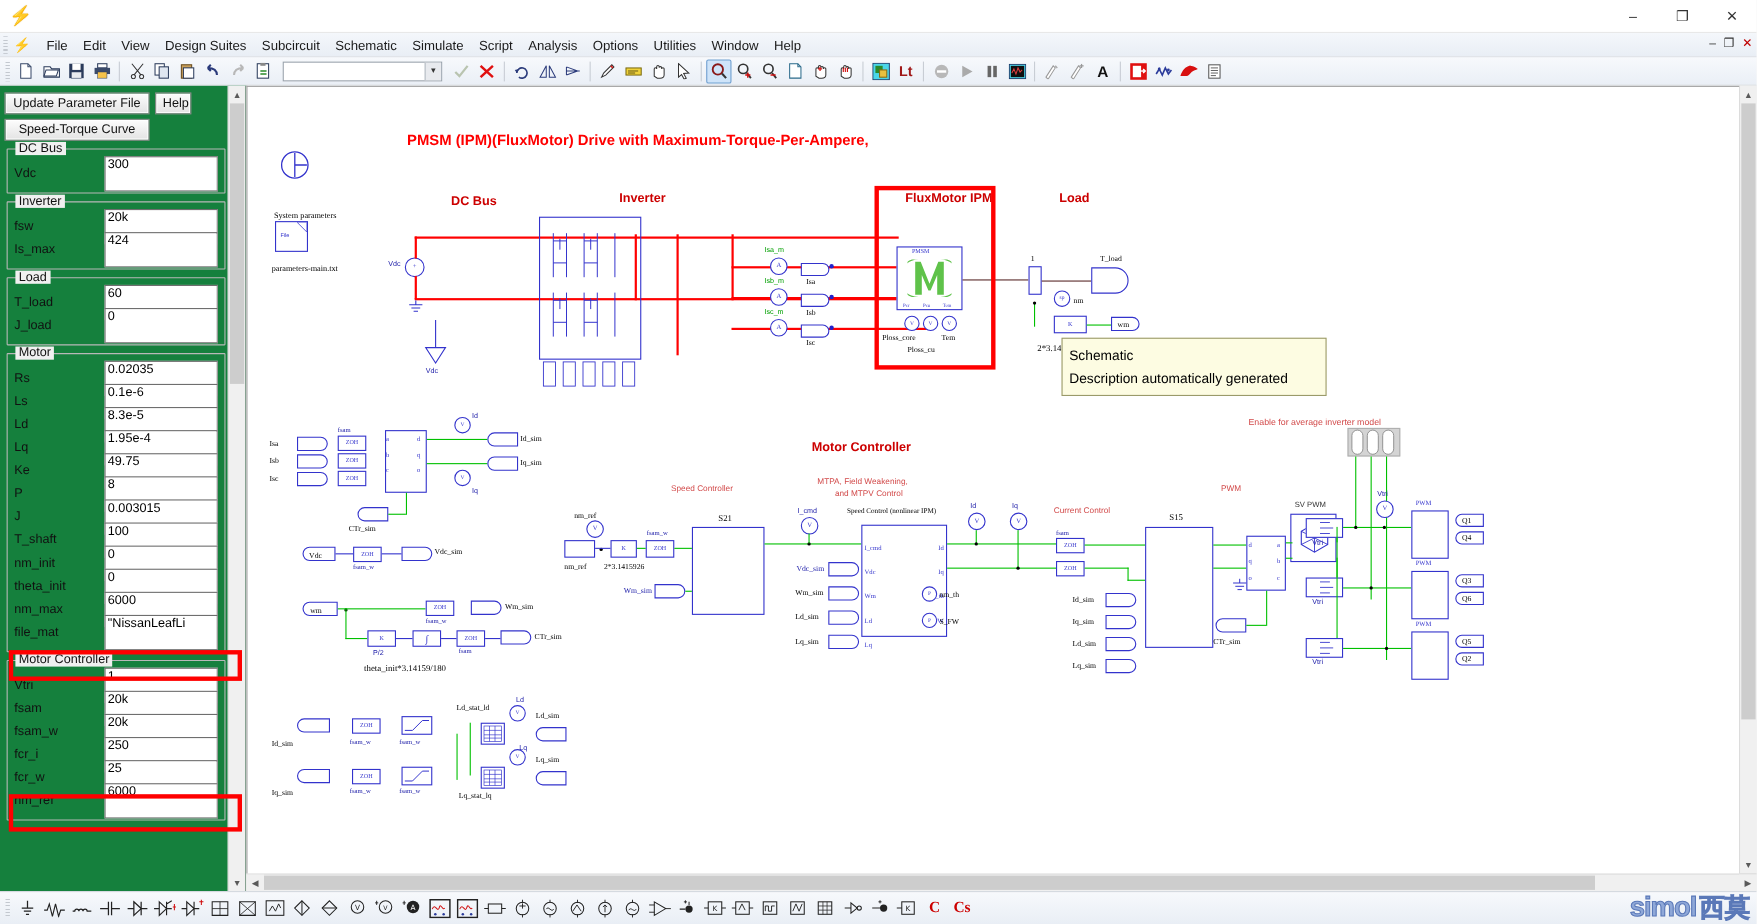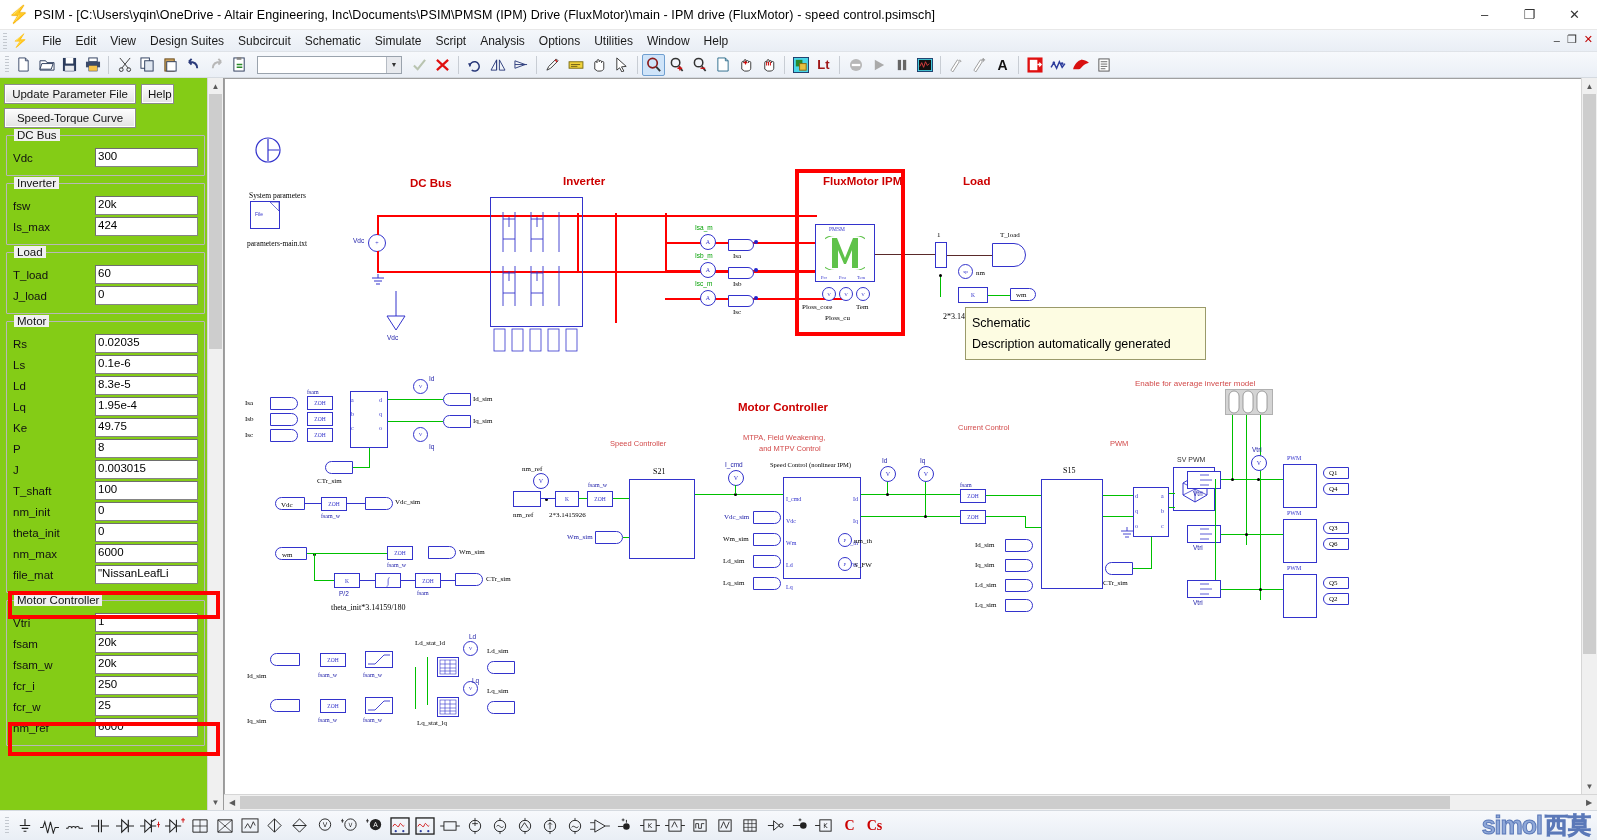--- a/index.html
+++ b/index.html
@@ -109,21 +109,21 @@
 
   
   .body {
     flex: 1; display: flex; min-height: 0;
     background: #f0f0f0;
   }
 
   
   .leftpanel {
     width: 224px; flex: 0 0 224px;
-    background: #84cc16;
+    background: #15803d;
     border-right: 1px solid #9a9a9a;
     position: relative;
     display: flex; flex-direction: column;
     overflow: hidden;
   }
   .lp-inner {
     flex: 1; position: relative;
     padding: 6px 0 0 4px;
     overflow: hidden;
   }
@@ -153,21 +153,21 @@
   }
   .row {
     display: flex; align-items: center;
     height: 21px; margin-bottom: 0px;
   }
   .row .rlabel {
     width: 82px; font-size: 11.5px; color: #111;
     white-space: nowrap;
   }
   .row .rfield {
-    flex: 1; height: 19px;
+    flex: 1; height: 32px;
     background: #fff;
     border: 1px solid #848484;
     border-top-color: #6e6e6e; border-left-color: #6e6e6e;
     font-size: 11.5px; color: #000;
     padding: 0 2px; line-height: 15px;
     overflow: hidden; white-space: nowrap;
   }
 
   
   .redbox {
@@ -307,21 +307,20 @@
 </style>
 </head>
 <body>
 
 <div id="app">
 
   <div class="titlebar">
     <div class="title-icon">
         <span class="bolt">⚡</span>
       </div>
-    <div class="title-text">PSIM - [C:\Users\yqin\OneDrive - Altair Engineering, Inc\Documents\PSIM\PMSM (IPM) Drive (FluxMotor)\main - IPM drive (FluxMotor) - speed control.psimsch]</div>
     <div class="title-spacer"></div>
     <div class="win-btns">
       <div class="win-btn">–</div>
       <div class="win-btn">❐</div>
       <div class="win-btn close">✕</div>
     </div>
   </div>
 
   <div class="menubar">
     <div class="grip"></div>
@@ -717,20 +716,21 @@
           <div class="sb-thumb" style="top:0; height:255px;"></div>
         </div>
         <div class="sb-arrow">▼</div>
       </div>
     </div>
 
     <div class="canvaswrap">
       <div class="canvasrow">
         <div class="canvas">
 
+          <div class="sch sch-title" style="left:145px; top:40px;">PMSM (IPM)(FluxMotor) Drive with Maximum-Torque-Per-Ampere,</div>
 
           <div class="sch" style="left:28px; top:56px;">
             <svg width="30" height="30" viewBox="0 0 30 30">
                 <circle cx="15" cy="15" r="12" fill="none" stroke="#3333cc" stroke-width="1.2"></circle>
                 <path d="M15 4v11M15 15v11M15 15h11" stroke="#3333cc" stroke-width="1.2"></path>
               </svg>
           </div>
 
           <div class="sch sch-lbl" style="left:24px; top:112px; font-size:7.5px;">System parameters</div>
           <div class="sch" style="left:25px; top:122px; width:30px; height:28px; border:1px solid #3333cc; background:#fff;">
@@ -743,21 +743,21 @@
 
           <div class="sch sch-sec" style="left:185px; top:98px;">DC Bus</div>
           <div class="sch sch-sec" style="left:338px; top:96px;">Inverter</div>
           <div class="sch sch-sec" style="left:598px; top:96px;">FluxMotor IPM</div>
           <div class="sch sch-sec" style="left:738px; top:96px;">Load</div>
           <div class="sch sch-sec" style="left:513px; top:322px;">Motor Controller</div>
 
           <div class="sch sch-sub" style="left:385px; top:360px;">Speed Controller</div>
           <div class="sch sch-sub" style="left:518px; top:354px;">MTPA, Field Weakening,</div>
           <div class="sch sch-sub" style="left:534px; top:365px;">and MTPV Control</div>
-          <div class="sch sch-sub" style="left:733px; top:344px;">Current Control</div>
+          <div class="sch sch-sub" style="left:733px; top:380px;">Current Control</div>
           <div class="sch sch-sub" style="left:885px; top:360px;">PWM</div>
           <div class="sch sch-sub" style="left:910px; top:300px; font-size:8px;">Enable for average inverter model</div>
 
           <div class="wire-red" style="left:152px;top:136px;width:440px;height:1.5px;"></div>
           <div class="wire-red" style="left:152px;top:192px;width:440px;height:1.5px;"></div>
           <div class="wire-red" style="left:352px;top:134px;width:1.5px;height:60px;"></div>
           <div class="wire-red" style="left:440px;top:134px;width:1.5px;height:60px;"></div>
           <div class="wire-red" style="left:390px;top:134px;width:1.5px;height:110px;"></div>
           <div class="wire-red" style="left:440px;top:163px;width:180px;height:1.5px;"></div>
           <div class="wire-red" style="left:440px;top:191px;width:180px;height:1.5px;"></div>

